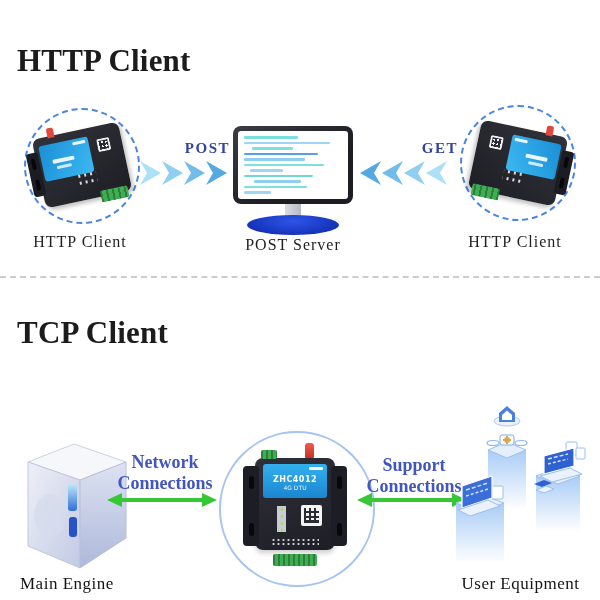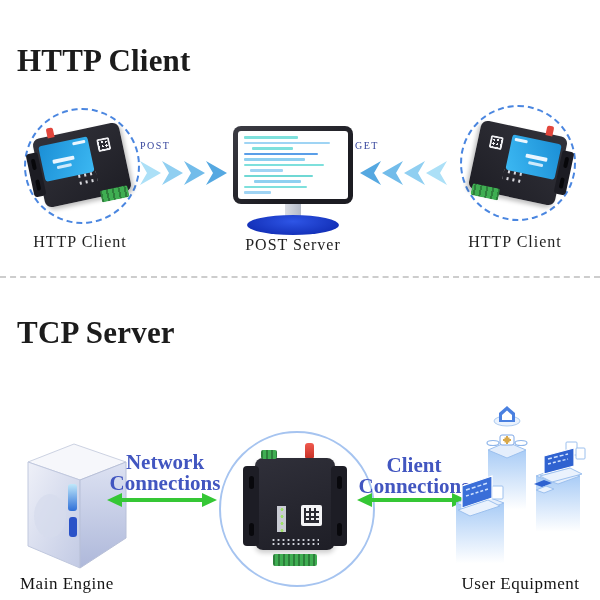--- a/index.html
+++ b/index.html
@@ -18,24 +18,24 @@
   
   .cap{position:absolute;top:221px;font-size:16px;letter-spacing:1px;color:#1f1f1f;text-align:center;}
   #cap-http-left{left:16px;width:128px;}
   #cap-http-center{left:223px;width:140px;top:224px;}
   #cap-http-right{left:450px;width:130px;}
   .cap-bottom{position:absolute;top:562px;font-size:17px;letter-spacing:.5px;color:#141414;}
   #cap-main-engine{left:20px;width:130px;}
   #cap-user-equipment{left:448px;width:145px;text-align:center;}
 
   
-  .flow-label{position:absolute;top:128px;width:90px;text-align:left;
-              font-size:10px;letter-spacing:1.5px;color:#36459c;}
+  .flow-label{position:absolute;top:128px;width:90px;text-align:right;
+              font-size:15px;letter-spacing:1.5px;color:#36459c;font-weight:bold;}
   #post-label{left:140px;}
-  #get-label{left:355px;}
+  #get-label{left:368px;}
   .chevrons{position:absolute;top:148px;}
   #post-arrows{left:140px;}
   #get-arrows{left:357px;}
 
   
   .circ-dashed{position:absolute;width:112px;height:112px;border:2.5px dashed #4a86e0;border-radius:50%;}
   #circ-left{left:24px;top:96px;}
   #circ-right{left:460px;top:93px;}
   .circ-solid{position:absolute;left:219px;top:419px;width:152px;height:152px;
               border:2px solid #a6c4f0;border-radius:50%;}
@@ -83,21 +83,21 @@
   .ln:nth-child(7){width:34%;margin-left:6px;background:#9fd4f4;}
   .ln:nth-child(8){width:70%;background:#6fd8d4;}
   .ln:nth-child(9){width:48%;margin-left:10px;background:#8fd0f0;}
   .ln:nth-child(10){width:64%;background:#7ee0dc;}
   .ln:nth-child(11){width:28%;background:#9fd4f4;}
   .mon-neck{width:16px;height:13px;margin:0 auto;background:linear-gradient(90deg,#dadde4,#b4bac8);}
   .mon-base{width:92px;height:20px;margin:-2px auto 0;border-radius:50%;
           background:radial-gradient(ellipse at 50% 32%,#2e55e6,#1330b8 75%);}
 
   
-  .conn-label{position:absolute;font-size:21px;font-weight:bold;color:#4256c0;
+  .conn-label{position:absolute;font-size:18px;font-weight:bold;color:#4256c0;
           text-align:center;line-height:21px;}
   #network-label{left:103px;top:440px;width:124px;}
   #serial-label{left:358px;top:443px;width:112px;}
   .green-arrow{position:absolute;top:478px;}
   #network-arrow{left:106px;}
   #serial-arrow{left:356px;}
 
   
   .dev-front{position:absolute;left:243px;top:438px;width:104px;height:110px;}
   .df-ear{position:absolute;top:16px;width:16px;height:80px;background:#1d1d25;border-radius:4px;}
@@ -209,21 +209,21 @@
     <div class="mon-neck"></div>
     <div class="mon-base"></div>
   </div>
 
   <div class="cap" id="cap-http-left">HTTP Client</div>
   <div class="cap" id="cap-http-center">POST Server</div>
   <div class="cap" id="cap-http-right">HTTP Client</div>
 
   <div class="divider"></div>
 
-  <h1 class="title" id="tcp-title">TCP Server</h1>
+  <h1 class="title" id="tcp-title">TCP Client</h1>
 
   <svg class="illus" id="main-engine-art" width="120" height="138" viewBox="0 0 120 138">
     <defs>
       <linearGradient id="twL" x1="0" y1="0" x2="1" y2="1">
         <stop offset="0" stop-color="#eef0f8"></stop>
           <stop offset="1" stop-color="#c2cae4"></stop>
       </linearGradient>
       <linearGradient id="twR" x1="0" y1="0" x2="0" y2="1">
         <stop offset="0" stop-color="#dde2f2"></stop>
           <stop offset="1" stop-color="#aeb8da"></stop>
@@ -251,28 +251,33 @@
     <polygon points="111,10 96,3 96,17" fill="#35c735"></polygon>
   </svg>
 
   <div class="circ-solid"></div>
   <div class="dev-front">
     <div class="df-body"></div>
     <div class="df-ear l"></div>
     <div class="df-ear r"></div>
     <div class="df-term-top"></div>
     <div class="df-ant"></div>
+    <div class="df-panel">
+      <div class="df-brand"></div>
+      <div class="df-model">ZHC4012</div>
+      <div class="df-band">4G DTU</div>
+    </div>
     <div class="df-leds"></div>
     <div class="df-qr"></div>
     <div class="df-ports"></div>
     <div class="df-term-bot"></div>
   </div>
 
   <div class="conn-label" id="serial-label">
-    <span style="display:block">Client</span>
+    <span style="display:block">Support</span>
     <span style="display:block">Connections</span>
   </div>
   <svg class="green-arrow" id="serial-arrow" width="112" height="20" viewBox="0 0 112 20">
     <line x1="13" y1="10" x2="99" y2="10" stroke="#35c735" stroke-width="4"></line>
     <polygon points="1,10 16,3 16,17" fill="#35c735"></polygon>
     <polygon points="111,10 96,3 96,17" fill="#35c735"></polygon>
   </svg>
 
   <svg class="illus" id="user-equipment-art" width="145" height="178" viewBox="0 0 145 178">
     <defs>

